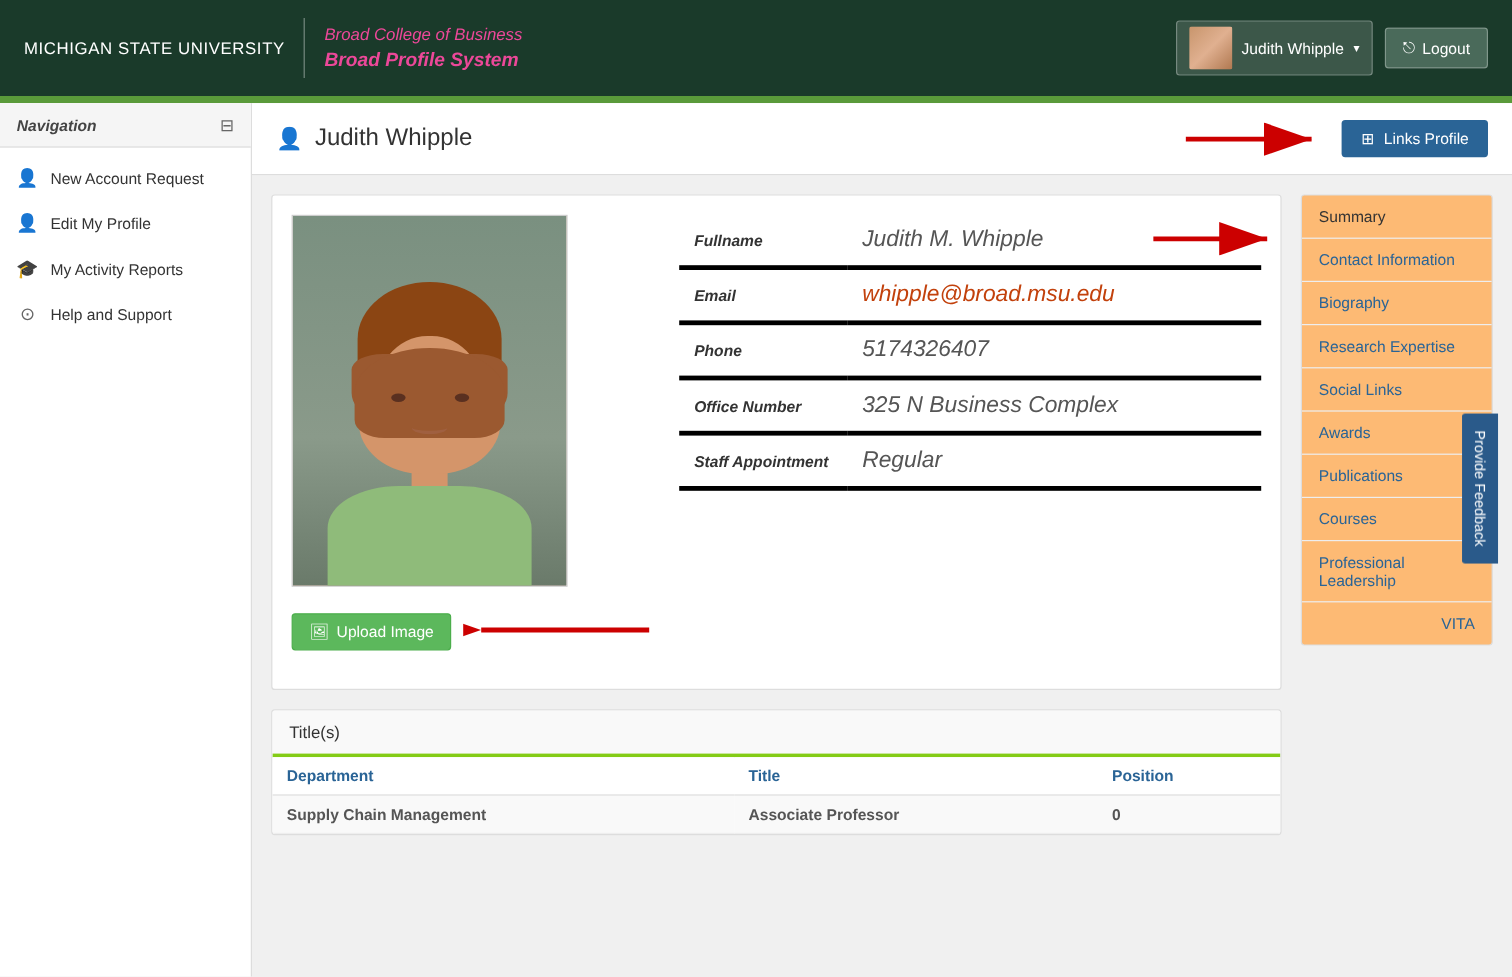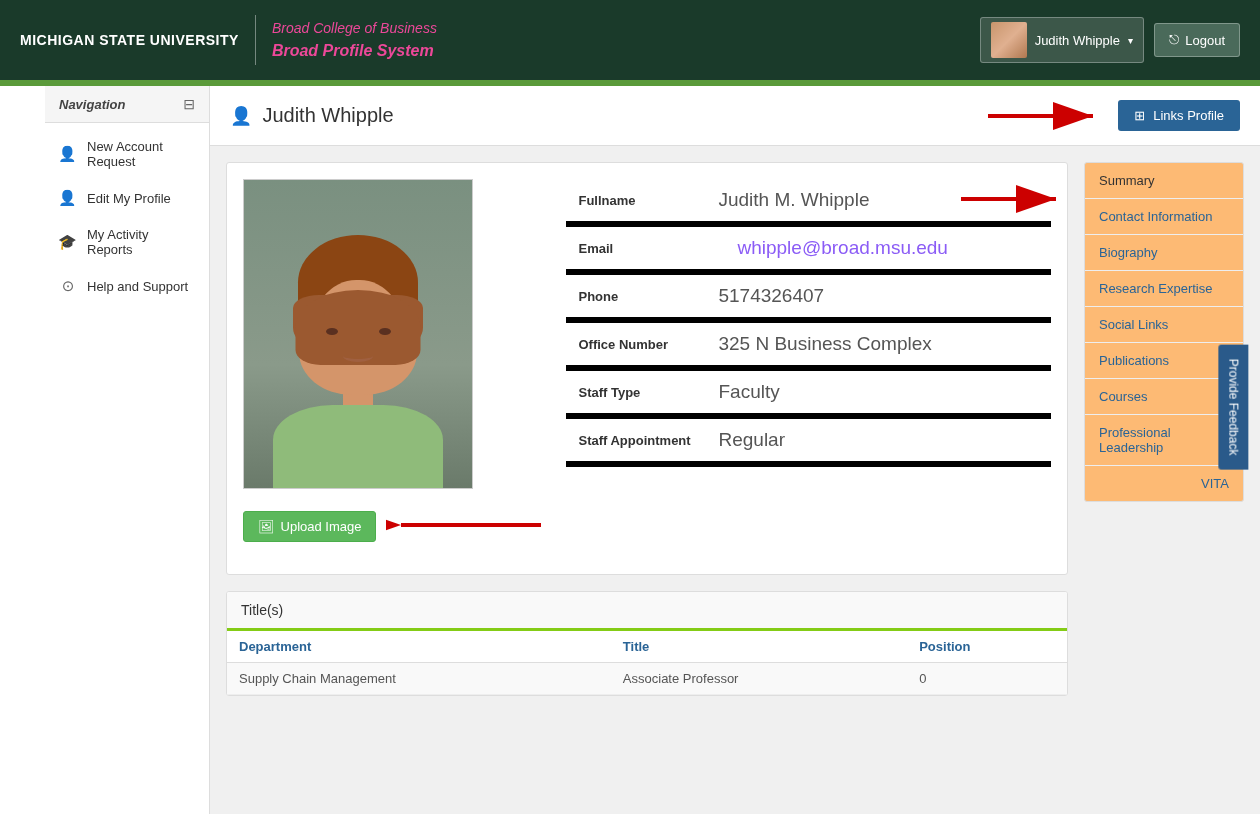--- a/index.html
+++ b/index.html
@@ -18,21 +18,21 @@
       display: flex;
       align-items: center;
       gap: 16px;
     }
     .msu-logo {
       color: white;
       font-size: 14px;
       font-weight: normal;
       line-height: 1.3;
     }
-    .msu-logo strong { font-weight: 700; letter-spacing: 0.5px; }
+    .msu-logo strong { font-weight: 400; letter-spacing: 0.5px; }
     .header-divider {
       width: 1px;
       height: 50px;
       background: rgba(255,255,255,0.4);
     }
     .header-system {
       color: #ec4899;
       font-size: 14px;
       line-height: 1.5;
       font-style: italic;
@@ -94,21 +94,20 @@
       display: flex;
       min-height: calc(814px - 86px);
     }
 
     
     .sidebar {
       width: 210px;
       background: white;
       border-right: 1px solid #ddd;
       flex-shrink: 0;
-      padding-left: 45px;
     }
     .sidebar-header {
       display: flex;
       align-items: center;
       justify-content: space-between;
       padding: 10px 14px;
       border-bottom: 1px solid #ddd;
       background: #f5f5f5;
     }
     .sidebar-title {
@@ -211,36 +210,36 @@
       height: 310px;
       flex-shrink: 0;
       background: linear-gradient(160deg, #8B7355 0%, #C4956A 30%, #D4A574 50%, #A0785A 70%, #6B5040 100%);
       border: 1px solid #ccc;
       overflow: hidden;
       position: relative;
     }
 
     .profile-info { flex: 1; }
     .info-table { width: 100%; border-collapse: collapse; }
-    .info-table tr { border-bottom: 6px solid #000000; }
+    .info-table tr { border-bottom: 4px solid #000000; font-style: italic; }
     .info-table td {
       padding: 10px 12px;
       vertical-align: middle;
     }
     .info-label {
       font-weight: bold;
       color: #333;
       width: 140px;
       font-size: 13px;
     }
     .info-value {
       color: #555;
       font-size: 19px;
     }
-    .info-value a { color: #8b5cf6; text-decoration: none; margin-left: 19px; }
+    .info-value a { color: #c2410c; text-decoration: none; }
 
     .upload-btn {
       display: inline-flex;
       align-items: center;
       gap: 6px;
       background: #5cb85c;
       color: white;
       border: 1px solid #4cae4c;
       border-radius: 3px;
       padding: 7px 14px;
@@ -271,20 +270,21 @@
       border-bottom: 1px solid #ddd;
       font-weight: bold;
       font-size: 13px;
       color: #2a6496;
     }
     .titles-table td {
       padding: 8px 12px;
       border-bottom: 1px solid #eee;
       font-size: 13px;
       color: #555;
+      font-weight: bold;
     }
     .titles-table tr:nth-child(odd) td { background: #f9f9f9; }
 
     
     .right-sidebar {
       width: 160px;
       margin-left: 16px;
       flex-shrink: 0;
     }
     .right-nav {
@@ -471,24 +471,20 @@
                     </tr>
                     <tr>
                       <td class="info-label">Phone</td>
                       <td class="info-value">5174326407</td>
                     </tr>
                     <tr>
                       <td class="info-label">Office Number</td>
                       <td class="info-value">325 N Business Complex</td>
                     </tr>
                     <tr>
-                      <td class="info-label">Staff Type</td>
-                      <td class="info-value">Faculty</td>
-                    </tr>
-                    <tr>
                       <td class="info-label">Staff Appointment</td>
                       <td class="info-value">Regular</td>
                     </tr>
                   </tbody>
               </table>
             </div>
           </div>
         </div>
 
         <div class="titles-card">
@@ -513,20 +509,21 @@
 
       </div>
 
       <div class="right-sidebar">
         <div class="right-nav" id="right-nav-list">
         <div class="right-nav-item active">Summary</div>
             <div class="right-nav-item">Contact Information</div>
             <div class="right-nav-item">Biography</div>
             <div class="right-nav-item">Research Expertise</div>
             <div class="right-nav-item">Social Links</div>
+            <div class="right-nav-item">Awards</div>
             <div class="right-nav-item">Publications</div>
             <div class="right-nav-item">Courses</div>
             <div class="right-nav-item">Professional Leadership</div>
             <div class="right-nav-item">VITA</div>
           </div>
       </div>
     </div>
 
   </div>
 </div>

